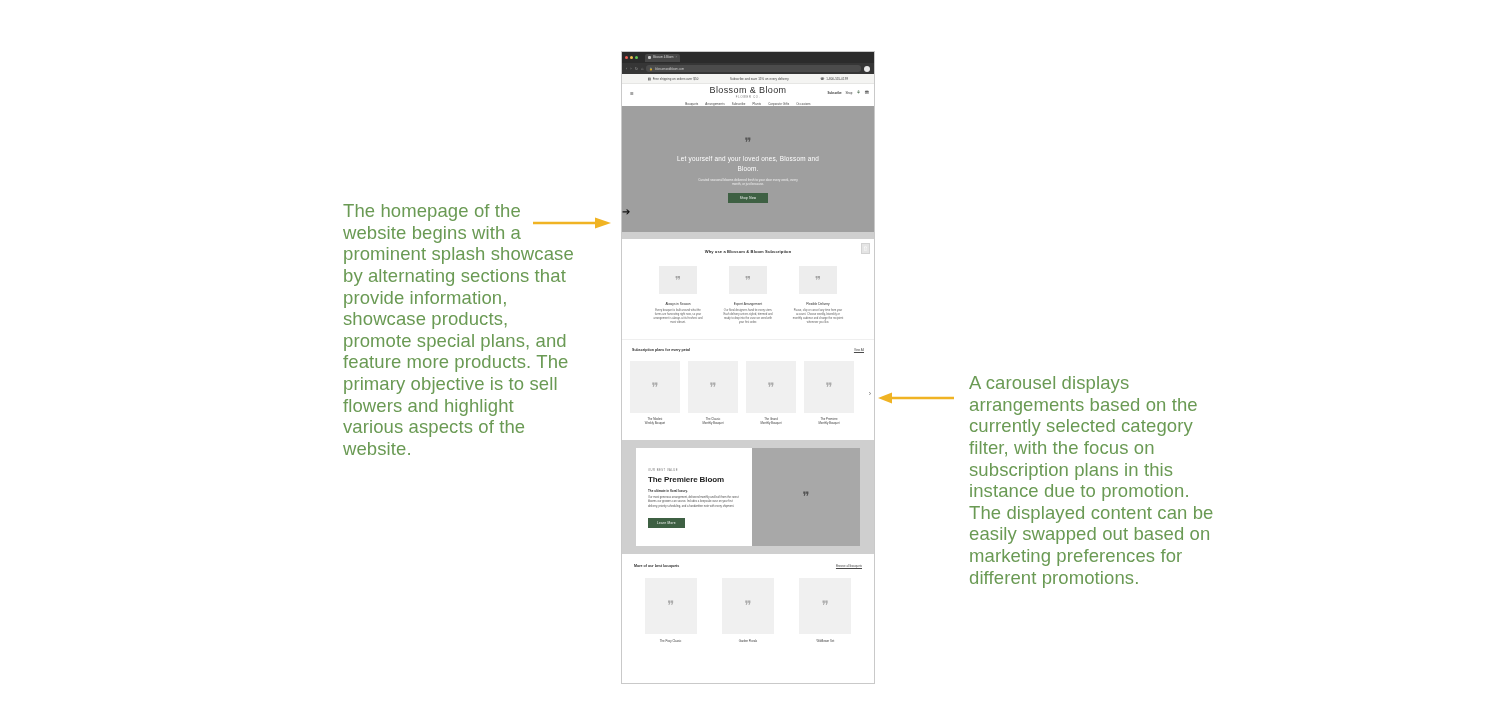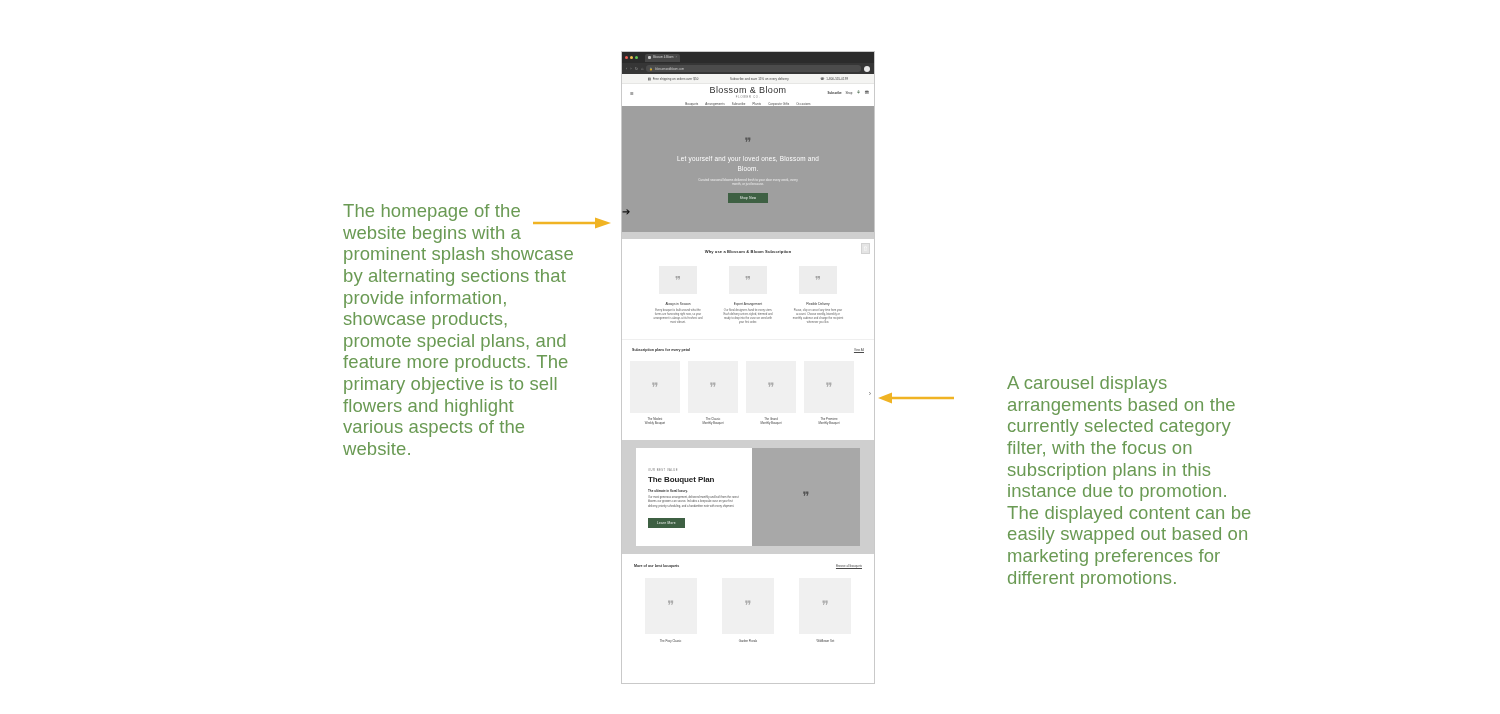--- a/index.html
+++ b/index.html
@@ -14,21 +14,21 @@
   
   .anno {
     position: absolute;
     color: #6a9a54;
     font-size: 18.5px;
     line-height: 1.17;
     font-weight: 400;
     letter-spacing: .1px;
   }
   .anno-left  { left: 343px; top: 200px; width: 232px; }
-  .anno-right { left: 1007px; top: 372px; width: 252px; }
+  .anno-right { left: 969px; top: 372px; width: 252px; }
 
   .arrow { position: absolute; height: 14px; }
   .arrow svg { display:block; overflow: visible; }
   .arrow-left  { left: 533px; top: 216px; width: 78px; }
   .arrow-right { left: 878px; top: 391px; width: 76px; }
 
   
   .browser {
     position: absolute; left: 621px; top: 51px;
     width: 254px; height: 633px;
@@ -340,21 +340,21 @@
             <div class="cap">The Premiere<br>Monthly Bouquet</div>
           </div>
         </div>
         <span class="car-next">›</span>
       </div>
 
       <div class="promo">
         <div class="promo-inner">
           <div class="promo-left">
             <div class="eyebrow">OUR BEST VALUE</div>
-            <h2>The Bouquet Plan</h2>
+            <h2>The Premiere Bloom</h2>
             <div class="lead">The ultimate in floral luxury.</div>
             <p>Our most generous arrangement, delivered monthly and built from the rarest blooms our growers can source. Includes a keepsake vase on your first delivery, priority scheduling, and a handwritten note with every shipment.</p>
             <button class="btn-green">Learn More</button>
           </div>
           <div class="promo-right">
             <span class="ph-glyph">❞</span>
           </div>
         </div>
       </div>
 

